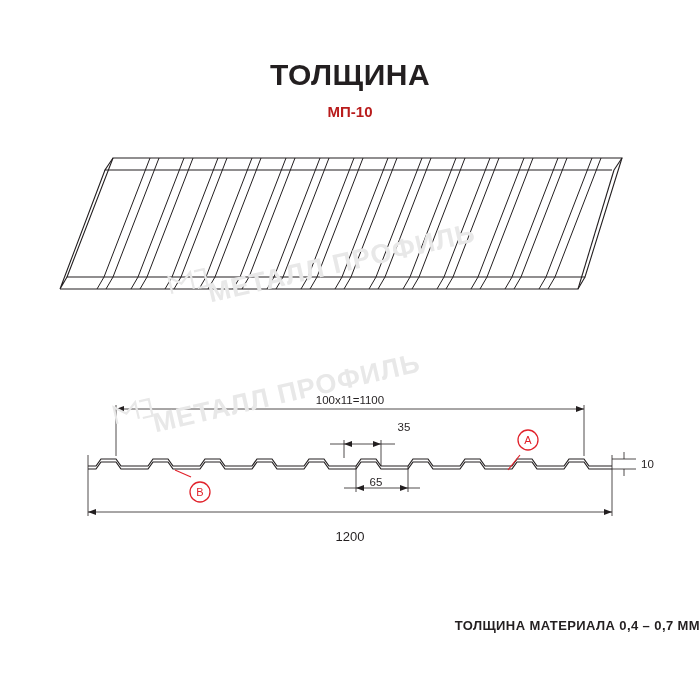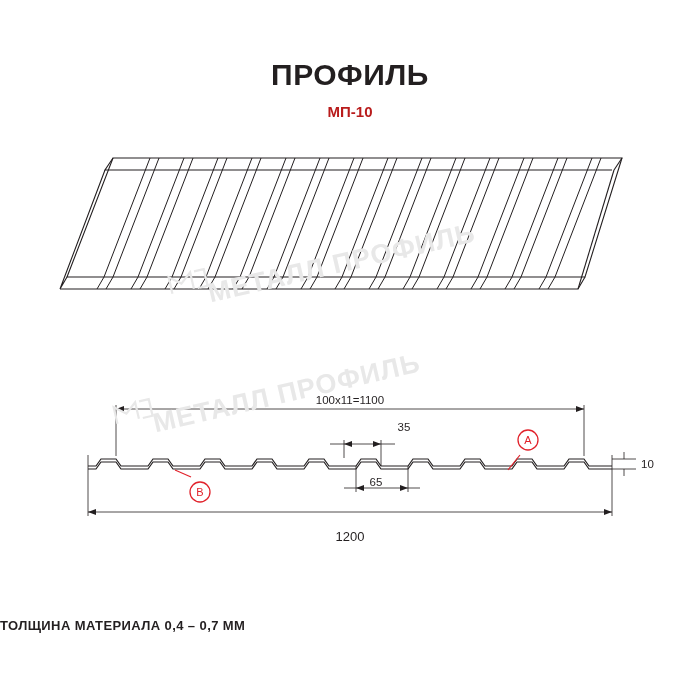--- a/index.html
+++ b/index.html
@@ -39,21 +39,21 @@
     text-align: center;
     font-size: 15px;
     font-weight: bold;
     color: #b91c1c;
   }
   .footer-note {
     position: absolute;
     top: 618px;
     left: 0;
     width: 700px;
-    text-align: left;
+    text-align: right;
     font-size: 13px;
     font-weight: bold;
     letter-spacing: 0.4px;
     color: #231f20;
   }
   svg {
     position: absolute;
     top: 0;
     left: 0;
   }
@@ -70,21 +70,21 @@
   }
   .wm-1 { top: 248px; left: 205px; }
   .wm-2 { top: 378px; left: 150px; }
   .wm-logo { position: absolute; }
 </style>
 </head>
 <body>
 
 <div class="page">
 
-  <div class="title">ПРОФИЛЬ</div>
+  <div class="title">ТОЛЩИНА</div>
   <div class="subtitle">МП-10</div>
 
   <svg width="700" height="700" viewBox="0 0 700 700">
     <g fill="none" stroke="#231f20" stroke-width="1.1" stroke-linejoin="miter">
 
       <path d="M113,158 L622,158 L585,277 L67,277 Z"></path>
 
       <path d="M113,158 L105,170 L612,170"></path>
       <path d="M622,158 L614,170"></path>
 

